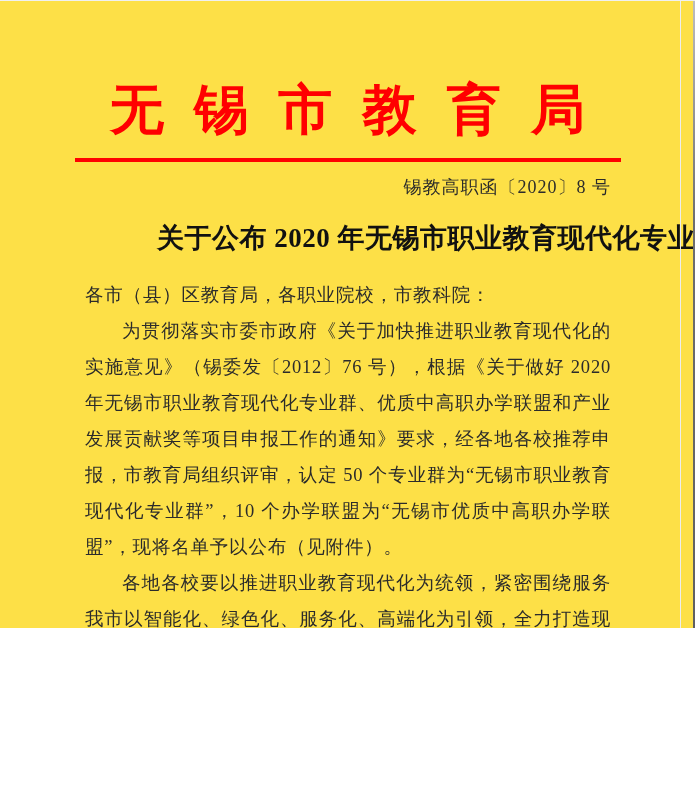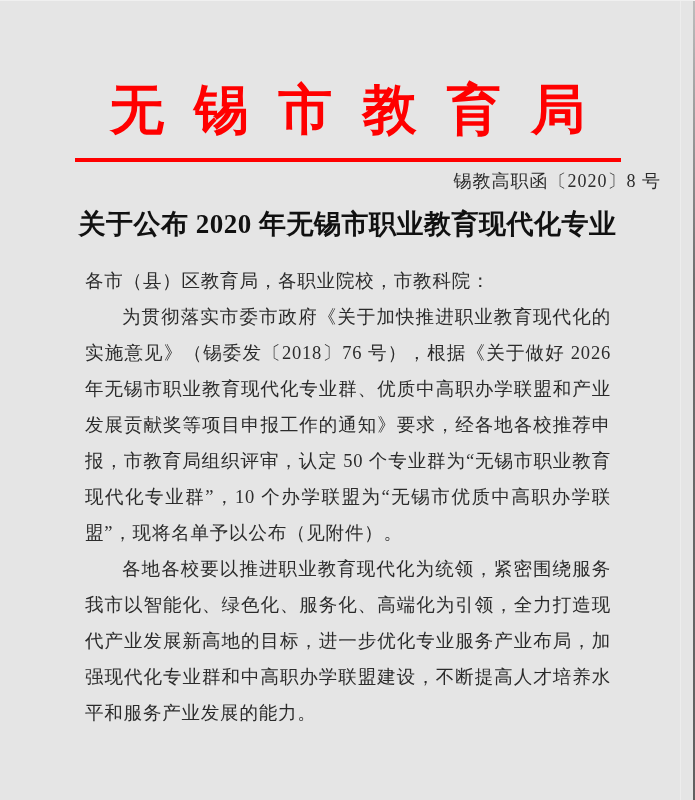--- a/index.html
+++ b/index.html
@@ -3,23 +3,23 @@
 <meta charset="utf-8">
 <style>
   * { margin: 0; padding: 0; box-sizing: border-box; }
   html, body {
     font-family: "Liberation Serif", "DejaVu Serif", serif;
     background: #ffffff;
   }
   .page {
     position: relative;
     width: 695px;
-    height: 800px;
+    height: 628px;
     margin: 0 auto;
-    background: #e5e5e5;
+    background: #fde047;
     overflow: hidden;
     border-top: 1px solid #f0f0f0;
   }
   
   .margin-line {
     position: absolute;
     top: 0;
     right: 14px;
     width: 1px;
     height: 100%;
@@ -47,31 +47,31 @@
     line-height: 1.1;
     white-space: nowrap;
   }
   .red-divider {
     width: 546px;
     height: 4px;
     background: #ff0000;
     margin: 18px auto 0 auto;
   }
   .doc-number {
-    margin-top: 7px;
-    padding-right: 34px;
+    margin-top: 13px;
+    padding-right: 84px;
     text-align: right;
     font-size: 18px;
     color: #2b2b2b;
     letter-spacing: 1px;
     line-height: 24px;
   }
   .doc-title {
-    margin-top: 14px;
-    text-align: center;
+    margin-top: 22px;
+    text-align: right;
     font-size: 27px;
     font-weight: bold;
     color: #111111;
     line-height: 34px;
     letter-spacing: 0.5px;
   }
   .doc-body {
     margin-top: 22px;
     padding: 0 84px 0 85px;
     font-size: 18.5px;
@@ -96,20 +96,20 @@
   </div>
 
   <div class="doc-number">锡教高职函〔2020〕8 号</div>
 
   <div class="doc-title">
     <div>关于公布 2020 年无锡市职业教育现代化专业</div>
   </div>
 
   <div class="doc-body">
     <p>各市（县）区教育局，各职业院校，市教科院：</p>
-    <p class="indent">为贯彻落实市委市政府《关于加快推进职业教育现代化的实施意见》（锡委发〔2018〕76 号），根据《关于做好 2026 年无锡市职业教育现代化专业群、优质中高职办学联盟和产业发展贡献奖等项目申报工作的通知》要求，经各地各校推荐申报，市教育局组织评审，认定 50 个专业群为“无锡市职业教育现代化专业群”，10 个办学联盟为“无锡市优质中高职办学联盟”，现将名单予以公布（见附件）。</p>
+    <p class="indent">为贯彻落实市委市政府《关于加快推进职业教育现代化的实施意见》（锡委发〔2012〕76 号），根据《关于做好 2020 年无锡市职业教育现代化专业群、优质中高职办学联盟和产业发展贡献奖等项目申报工作的通知》要求，经各地各校推荐申报，市教育局组织评审，认定 50 个专业群为“无锡市职业教育现代化专业群”，10 个办学联盟为“无锡市优质中高职办学联盟”，现将名单予以公布（见附件）。</p>
     <p class="indent">各地各校要以推进职业教育现代化为统领，紧密围绕服务我市以智能化、绿色化、服务化、高端化为引领，全力打造现代产业发展新高地的目标，进一步优化专业服务产业布局，加强现代化专业群和中高职办学联盟建设，不断提高人才培养水平和服务产业发展的能力。</p>
   </div>
 
   <div class="margin-line"></div>
   <div class="edge-shadow"></div>
 
 </div>
 
 </body></html>

